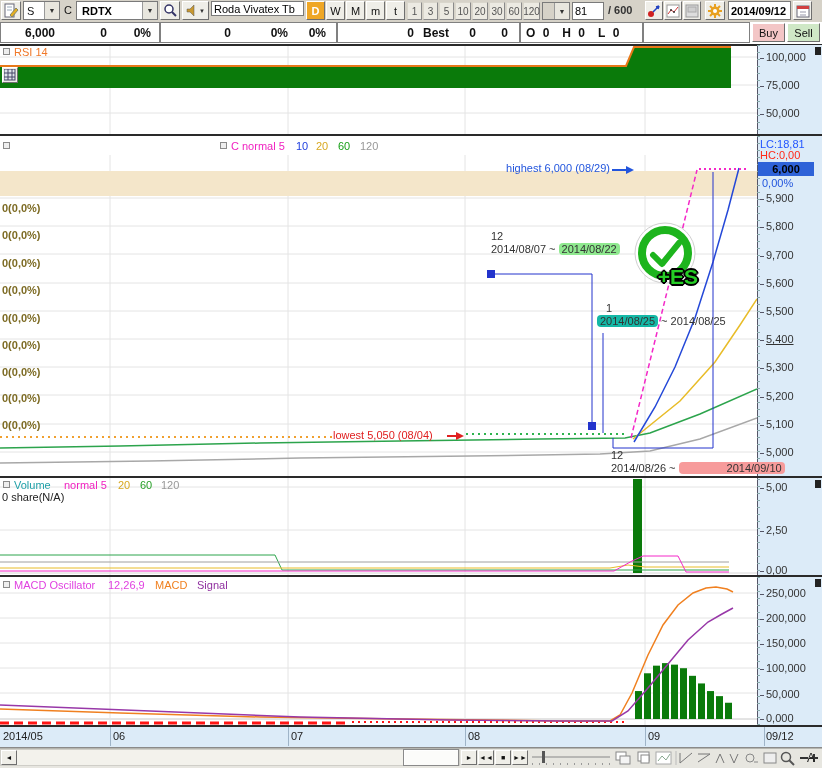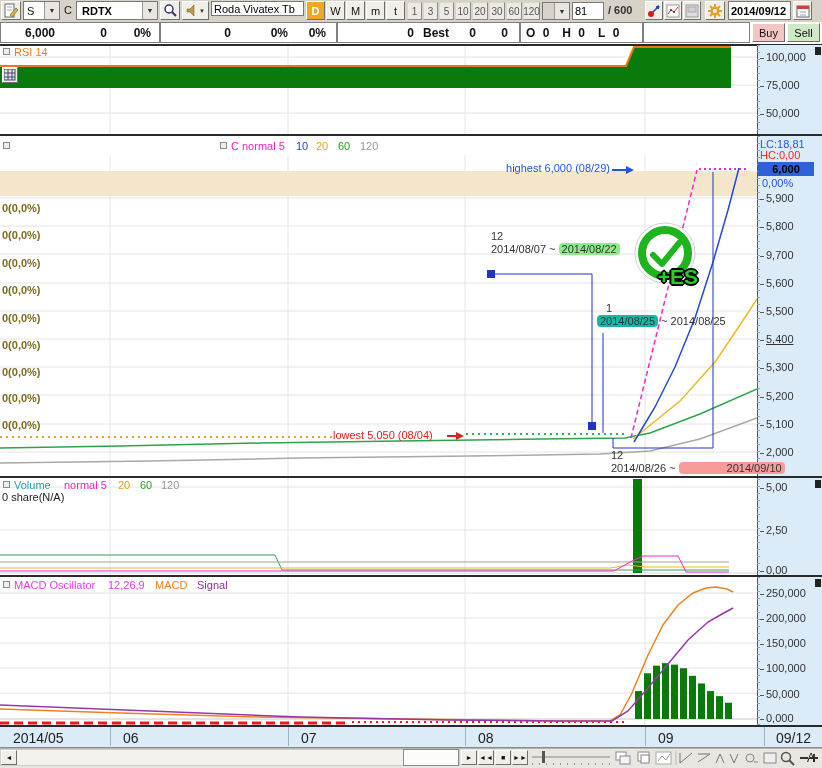--- a/index.html
+++ b/index.html
@@ -39,21 +39,21 @@
   .anno{position:absolute;font-size:11px;color:#333;white-space:nowrap;line-height:13px;}
   .hl{border-radius:4px;padding:0 3px;}
   .badge-text{position:absolute;font-size:21px;font-weight:bold;color:#25cd25;letter-spacing:0;
     text-shadow:-2px 0 #000,2px 0 #000,0 -2px #000,0 2px #000,-1px -1px #000,1px -1px #000,-1px 1px #000,1px 1px #000;}
   .cornermark{position:absolute;width:6px;height:8px;background:#222;}
   #axiscol{position:absolute;left:757px;top:45px;width:65px;height:680px;background:#dcebf8;border-left:1px solid #556;box-sizing:border-box;}
   #axisticks{position:absolute;left:757px;top:45px;width:3px;height:680px;
     background:repeating-linear-gradient(to bottom,#8aa 0 1px,transparent 1px 7px);}
   #xaxisrow{position:absolute;left:0;top:725px;width:822px;height:23px;background:#dcebf8;
     border-top:2px solid #2a2a2a;border-bottom:1px solid #8a8a8a;box-sizing:border-box;}
-  .xlab{position:absolute;top:730px;font-size:14px;color:#222;white-space:nowrap;margin-left:10px;}
+  .xlab{position:absolute;top:730px;font-size:11px;color:#222;white-space:nowrap;}
   .xsep{position:absolute;top:727px;width:1px;height:19px;background:#9fb4c8;}
   
   #bottombar{position:absolute;left:0;top:748px;width:822px;height:20px;background:#e7e6e0;border-top:1px solid #b5b5af;box-sizing:border-box;}
   .hsb-track{position:absolute;left:0;top:749px;width:460px;height:17px;background:#f3f2ec;border:1px solid #cfcec8;box-sizing:border-box;}
   .hsb-thumb{position:absolute;left:403px;top:749px;width:56px;height:17px;background:#fcfcfa;
     border:1px solid #8a8a8a;box-shadow:inset 1px 1px 0 #fff;box-sizing:border-box;cursor:grab;}
   .nav{position:absolute;top:750px;width:16px;height:15px;background:#efeee8;border:1px solid;
     border-color:#fff #6f6f6f #6f6f6f #fff;display:flex;align-items:center;justify-content:center;
     font-size:7px;color:#111;box-sizing:border-box;cursor:pointer;}
   svg text{font-family:"Liberation Sans",sans-serif;}
@@ -304,21 +304,21 @@
 
   <span class="ytick" style="top:192px;text-align:right;">5,900</span>
   <span class="ytick" style="top:220px;">5,800</span>
   <span class="ytick" style="top:249px;">9,700</span>
   <span class="ytick" style="top:277px;">5,600</span>
   <span class="ytick" style="top:305px;">5,500</span>
   <span class="ytick" style="top:333px;text-decoration:underline;">5,400</span>
   <span class="ytick" style="top:361px;">5,300</span>
   <span class="ytick" style="top:390px;">5,200</span>
   <span class="ytick" style="top:418px;">5,100</span>
-  <span class="ytick" style="top:446px;">2,000</span>
+  <span class="ytick" style="top:446px;">5,000</span>
 
   <div class="sep" style="top:476px;"></div>
 
   <div class="panel-bg" style="left:0;top:478px;width:757px;height:97px;"></div>
   <svg id="svg-volume" class="layer" style="left:0;top:478px;" width="757" height="97">
       <line x1="0" y1="9" x2="757" y2="9" fill="none" stroke="#e4e4e4" stroke-width="1"></line>
       <line x1="0" y1="52" x2="757" y2="52" fill="none" stroke="#e4e4e4" stroke-width="1"></line>
       <line x1="0" y1="95" x2="757" y2="95" fill="none" stroke="#d8d8d8" stroke-width="1"></line>
       <line x1="110" y1="0" x2="110" y2="97" fill="none" stroke="#e4e4e4" stroke-width="1"></line>
       <line x1="288" y1="0" x2="288" y2="97" fill="none" stroke="#e4e4e4" stroke-width="1"></line>

